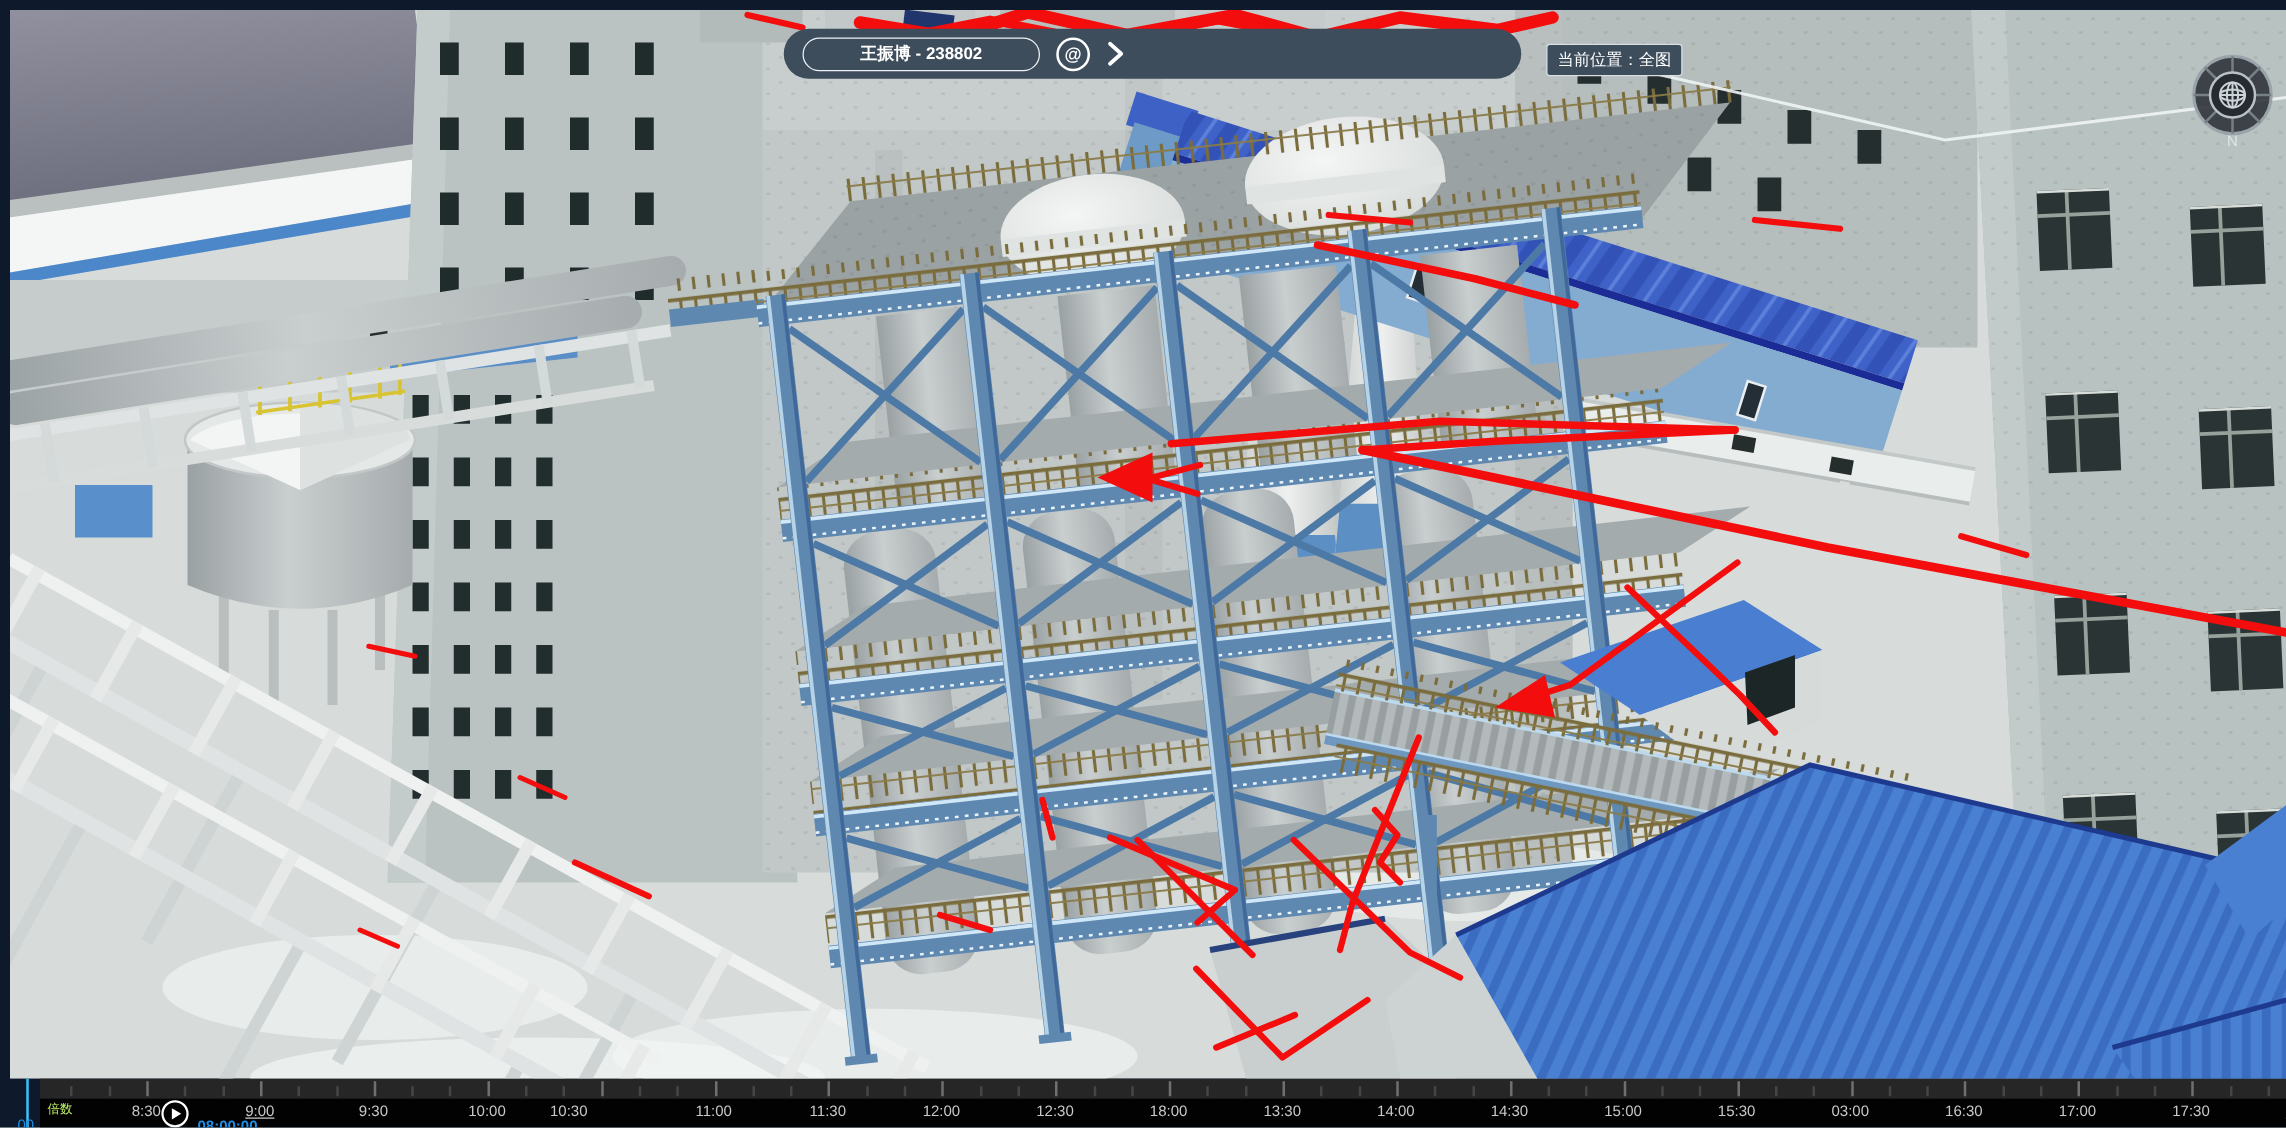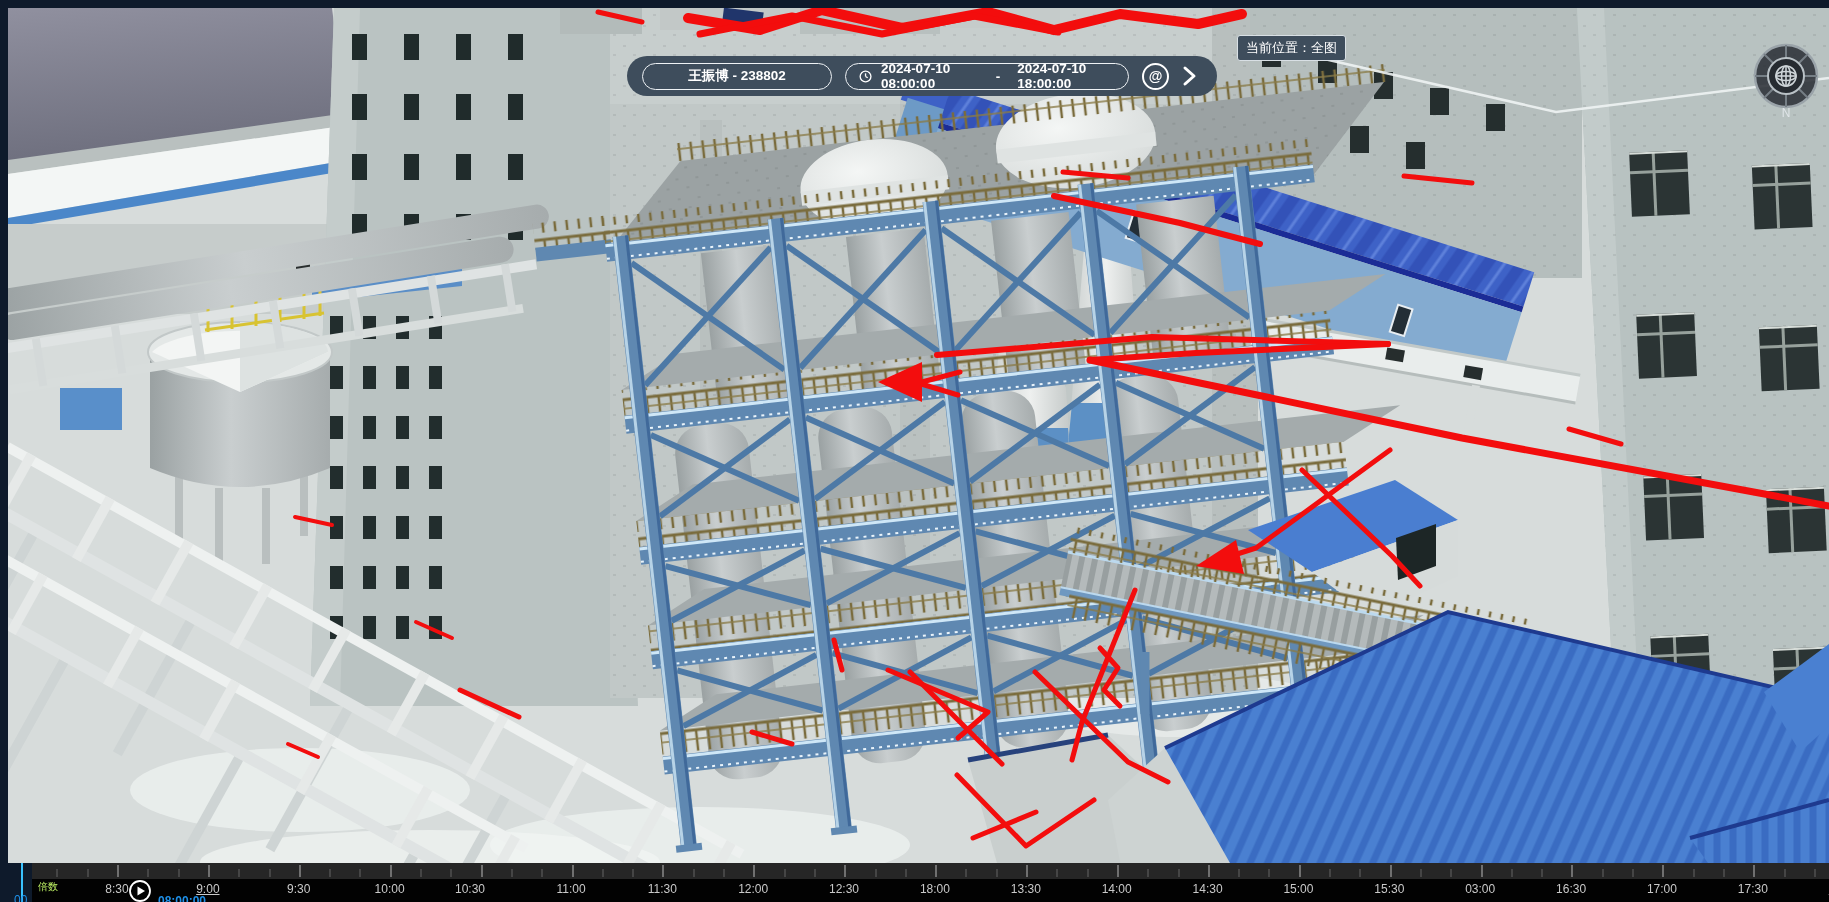--- a/index.html
+++ b/index.html
@@ -2,21 +2,21 @@
 <html><head>
 <meta charset="utf-8">
 <style>
   html,body{margin:0;padding:0;}
   body{width:1829px;height:902px;background:#0e1a2b;overflow:hidden;position:relative;
        font-family:"Liberation Sans",sans-serif;}
   #scene{position:absolute;left:8px;top:8px;z-index:0;}
   
   .topbar{position:absolute;left:627px;top:23px;width:590px;height:40px;background:#3e4d5c;
           border-radius:21px;display:flex;align-items:center;gap:13px;padding:0 15px 0 15px;
-          box-sizing:border-box;z-index:5;margin-top:33px;}
+          box-sizing:border-box;z-index:5;}
   .pill{border:1.5px solid #eef2f5;border-radius:14px;height:27px;display:flex;align-items:center;
         justify-content:center;color:#fff;font-weight:bold;font-size:13.5px;box-sizing:border-box;}
   .pill.person{width:190px;}
   .pill.range{flex:1;gap:9px;padding:0 13px;}
   .range .dash{padding:0 8px;}
   .locate{width:27px;height:27px;border:2px solid #fff;border-radius:50%;color:#fff;display:flex;
           align-items:center;justify-content:center;font-weight:bold;font-size:14px;box-sizing:border-box;cursor:pointer;}
   .nextbtn{width:20px;height:24px;display:flex;align-items:center;cursor:pointer;}
   .chip{position:absolute;left:1237px;top:35px;background:#3e4d5c;border:1px solid #d9e0e5;
         border-radius:3px;color:#fff;font-size:13px;padding:3px 8px;z-index:5;}
@@ -508,30 +508,20 @@
       <polyline points="460,690 519,717" fill="none" stroke="#f30d0d" stroke-width="5" stroke-linecap="round" stroke-linejoin="round"></polyline>
       <polyline points="1569,429 1621,444" fill="none" stroke="#f30d0d" stroke-width="5" stroke-linecap="round" stroke-linejoin="round"></polyline>
       <polygon points="878,382 922,362 922,402" fill="#f30d0d"></polygon>
       <polygon points="1196,566 1236,540 1244,574" fill="#f30d0d"></polygon>
     </g>
 </svg>
 
 <div class="topbar">
   <div class="pill person">
     <span>王振博 - 238802</span>
-  </div>
-  <div class="pill range">
-    <svg width="17" height="17" viewBox="0 0 17 17">
-      <circle cx="8.5" cy="8.5" r="7" fill="none" stroke="#fff" stroke-width="1.7"></circle>
-      <line x1="8.5" y1="8.5" x2="8.5" y2="4.4" stroke="#fff" stroke-width="1.7"></line>
-      <line x1="8.5" y1="8.5" x2="11.3" y2="10.2" stroke="#fff" stroke-width="1.7"></line>
-    </svg>
-    <span>2024-07-10 08:00:00</span>
-    <span class="dash">-</span>
-    <span>2024-07-10 18:00:00</span>
   </div>
   <div class="locate">
     <span>@</span>
   </div>
   <div class="nextbtn">
     <svg width="15" height="22" viewBox="0 0 15 22">
       <polyline points="3,3 12,11 3,19" fill="none" stroke="#fff" stroke-width="3" stroke-linecap="round" stroke-linejoin="round"></polyline>
     </svg>
   </div>
 </div>
@@ -626,21 +616,21 @@
       <div class="tick major" style="left: 1721.2px;"></div>
       <div class="tick" style="left: 1751.5px;"></div>
       <div class="tick" style="left: 1781.8px;"></div>
       <div class="tick major" style="left: 1812.1px;"></div>
     </div>
   <div class="labelsrow" id="labelsrow">
       <span class="tlabel" style="left: 85px;">8:30</span>
       <span class="tlabel" style="left: 175.88px; text-decoration: underline;">9:00</span>
       <span class="tlabel" style="left: 266.76px;">9:30</span>
       <span class="tlabel" style="left: 357.64px;">10:00</span>
-      <span class="tlabel" style="left: 438px;">10:30</span>
+      <span class="tlabel" style="left: 423px;">10:30</span>
       <span class="tlabel" style="left: 539px;">11:00</span>
       <span class="tlabel" style="left: 630.28px;">11:30</span>
       <span class="tlabel" style="left: 721.16px;">12:00</span>
       <span class="tlabel" style="left: 812.04px;">12:30</span>
       <span class="tlabel" style="left: 902.92px;">18:00</span>
       <span class="tlabel" style="left: 993.8px;">13:30</span>
       <span class="tlabel" style="left: 1084.68px;">14:00</span>
       <span class="tlabel" style="left: 1175.56px;">14:30</span>
       <span class="tlabel" style="left: 1266.44px;">15:00</span>
       <span class="tlabel" style="left: 1357.32px;">15:30</span>

